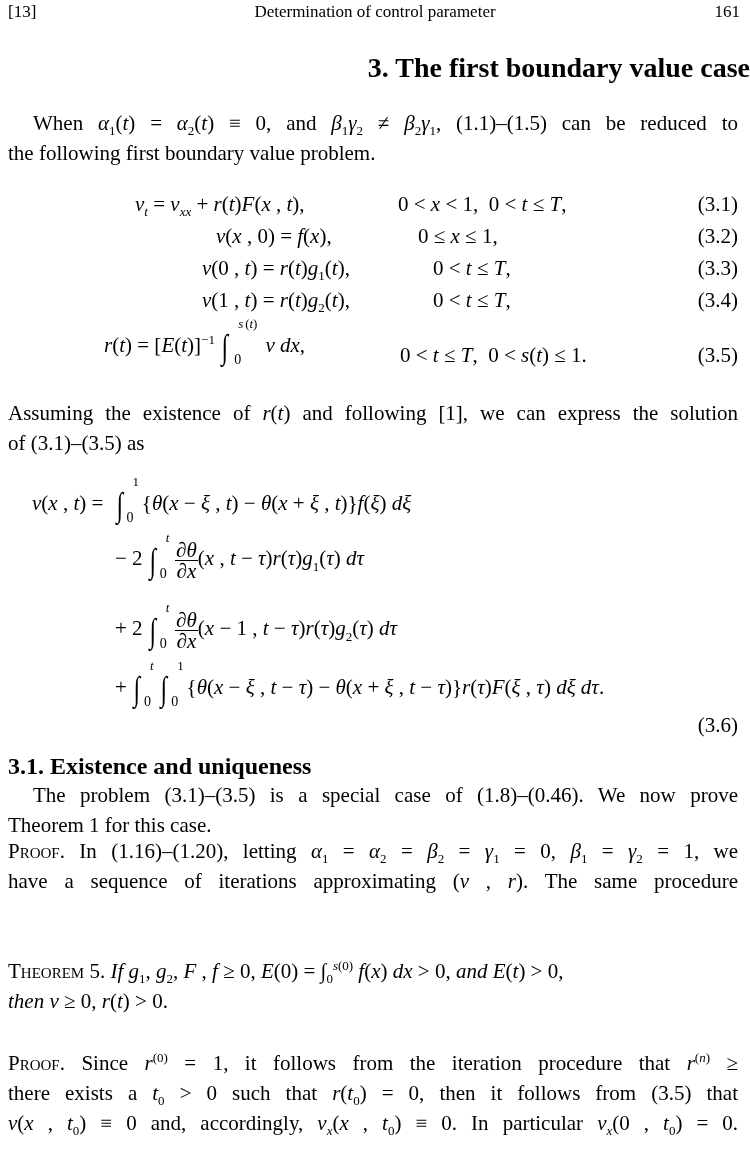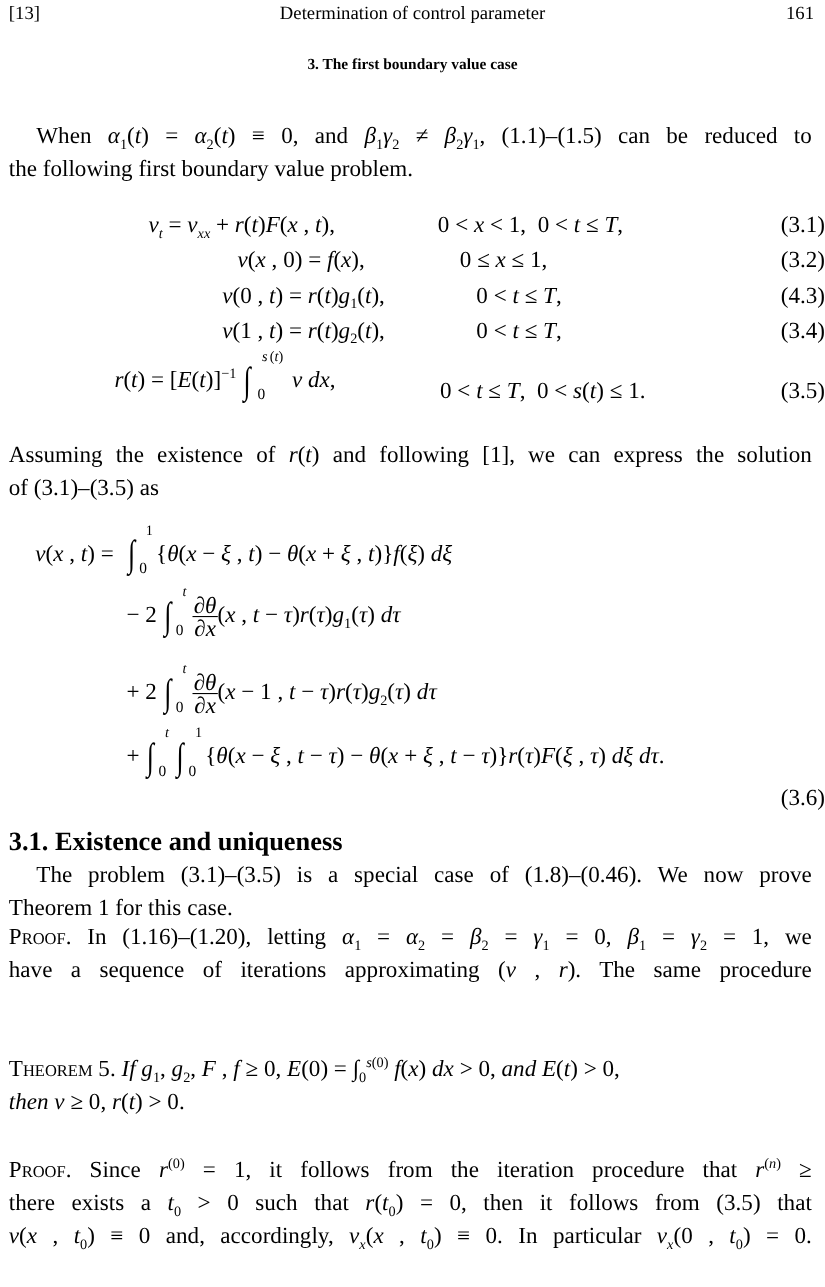--- a/index.html
+++ b/index.html
@@ -1,25 +1,25 @@
 <!DOCTYPE html>
 <html><head>
 <meta charset="utf-8">
 <style>
   html, body { margin:0; padding:0; background:#ffffff; }
   body { width:750px; height:1170px; position:relative; overflow:hidden;
          font-family:"Liberation Serif", "DejaVu Serif", serif; color:#000; }
   .abs { position:absolute; white-space:nowrap; }
   .hdr { font-size:17px; top:2px; }
-  .sec-title { font-weight:bold; font-size:14px; top:52px; left:0; width:750px; text-align:center; }
+  .sec-title { font-weight:bold; font-size:28px; top:52px; left:0; width:750px; text-align:right; }
   .para { position:absolute; left:8px; width:730px; font-size:21px; line-height:30px; text-align:justify; }
   .para .ind { padding-left:25px; }
   i, .m { font-style:italic; }
   .eq { font-size:21px; }
-  .eqn { position:absolute; right:0; font-size:21px; }
+  .eqn { position:absolute; right:12px; font-size:21px; }
   sub, sup { font-size:13px; line-height:0; }
   .int { font-size:34px; font-style:normal; display:inline-block; transform:scaleX(0.7); vertical-align:middle; line-height:1; }
   .lim-up { position:absolute; font-size:13px; font-style:italic; }
   .lim-lo { position:absolute; font-size:14px; }
   .frac { display:inline-block; vertical-align:middle; text-align:center; line-height:20px; }
   .frac .n { display:block; border-bottom:1px solid #000; padding:0 1px; }
   .frac .d { display:block; }
   .sc { font-variant:small-caps; }
   .bold { font-weight:bold; }
 </style>
@@ -40,21 +40,21 @@
 <div class="abs eq" style="top:192px; left:135px;"><i>v</i><sub><i>t</i></sub> = <i>v</i><sub><i>xx</i></sub> + <i>r</i>(<i>t</i>)<i>F</i>(<i>x</i> , <i>t</i>),</div>
 <div class="abs eq" style="top:192px; left:398px;">0 &lt; <i>x</i> &lt; 1,&nbsp; 0 &lt; <i>t</i> ≤ <i>T</i>,</div>
 <div class="eqn" style="top:192px;">(3.1)</div>
 
 <div class="abs eq" style="top:224px; left:216px;"><i>v</i>(<i>x</i> , 0) = <i>f</i>(<i>x</i>),</div>
 <div class="abs eq" style="top:224px; left:418px;">0 ≤ <i>x</i> ≤ 1,</div>
 <div class="eqn" style="top:224px;">(3.2)</div>
 
 <div class="abs eq" style="top:256px; left:202px;"><i>v</i>(0 , <i>t</i>) = <i>r</i>(<i>t</i>)<i>g</i><sub>1</sub>(<i>t</i>),</div>
 <div class="abs eq" style="top:256px; left:433px;">0 &lt; <i>t</i> ≤ <i>T</i>,</div>
-<div class="eqn" style="top:256px;">(4.3)</div>
+<div class="eqn" style="top:256px;">(3.3)</div>
 
 <div class="abs eq" style="top:288px; left:202px;text-align:center;"><i>v</i>(1 , <i>t</i>) = <i>r</i>(<i>t</i>)<i>g</i><sub>2</sub>(<i>t</i>),</div>
 <div class="abs eq" style="top:288px; left:433px;">0 &lt; <i>t</i> ≤ <i>T</i>,</div>
 <div class="eqn" style="top:288px;margin-left:20px;">(3.4)</div>
 
 <div class="abs eq" style="top:330px; left:104px;">
   <i>r</i>(<i>t</i>) = [<i>E</i>(<i>t</i>)]<sup>−1</sup>
   <span style="position:relative; display:inline-block; width:40px;">
     <span class="int">∫</span>
     <span class="lim-up" style="left:18px; top:-14px;">s</span><span class="lim-up" style="left:25px; top:-14px; font-style:normal;">(<i>t</i>)</span>

